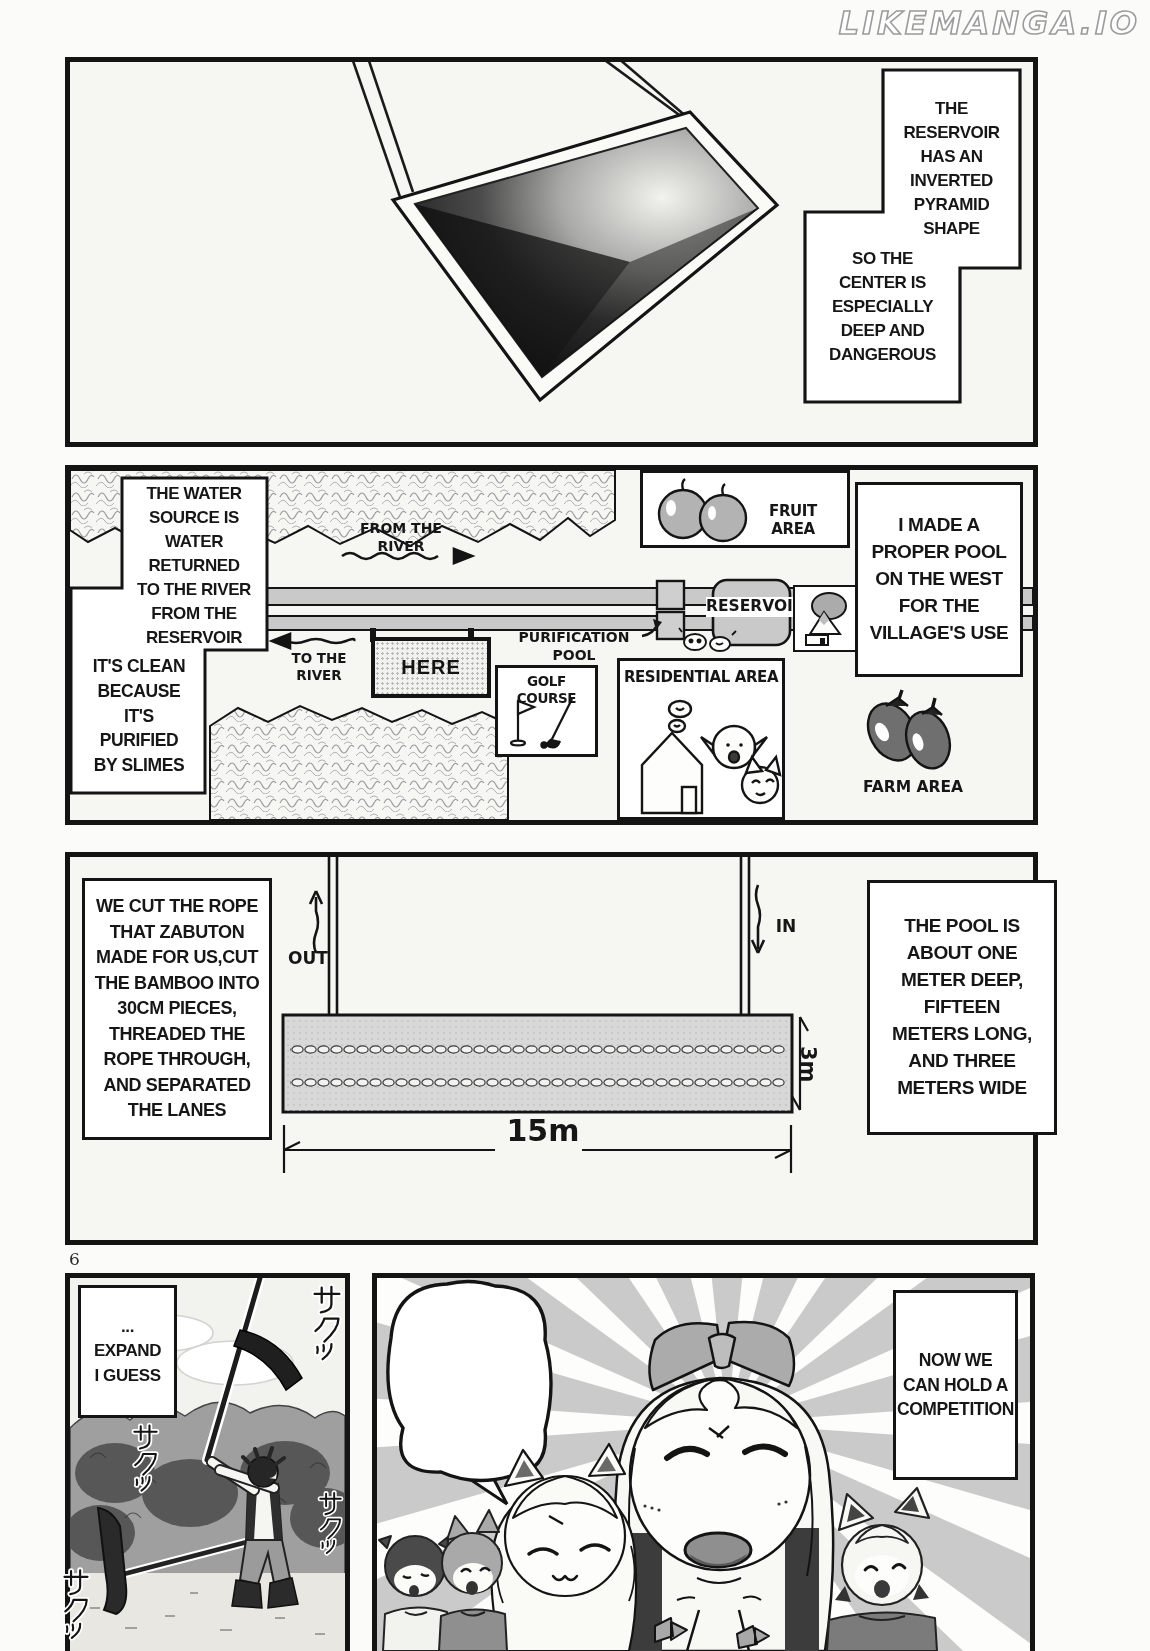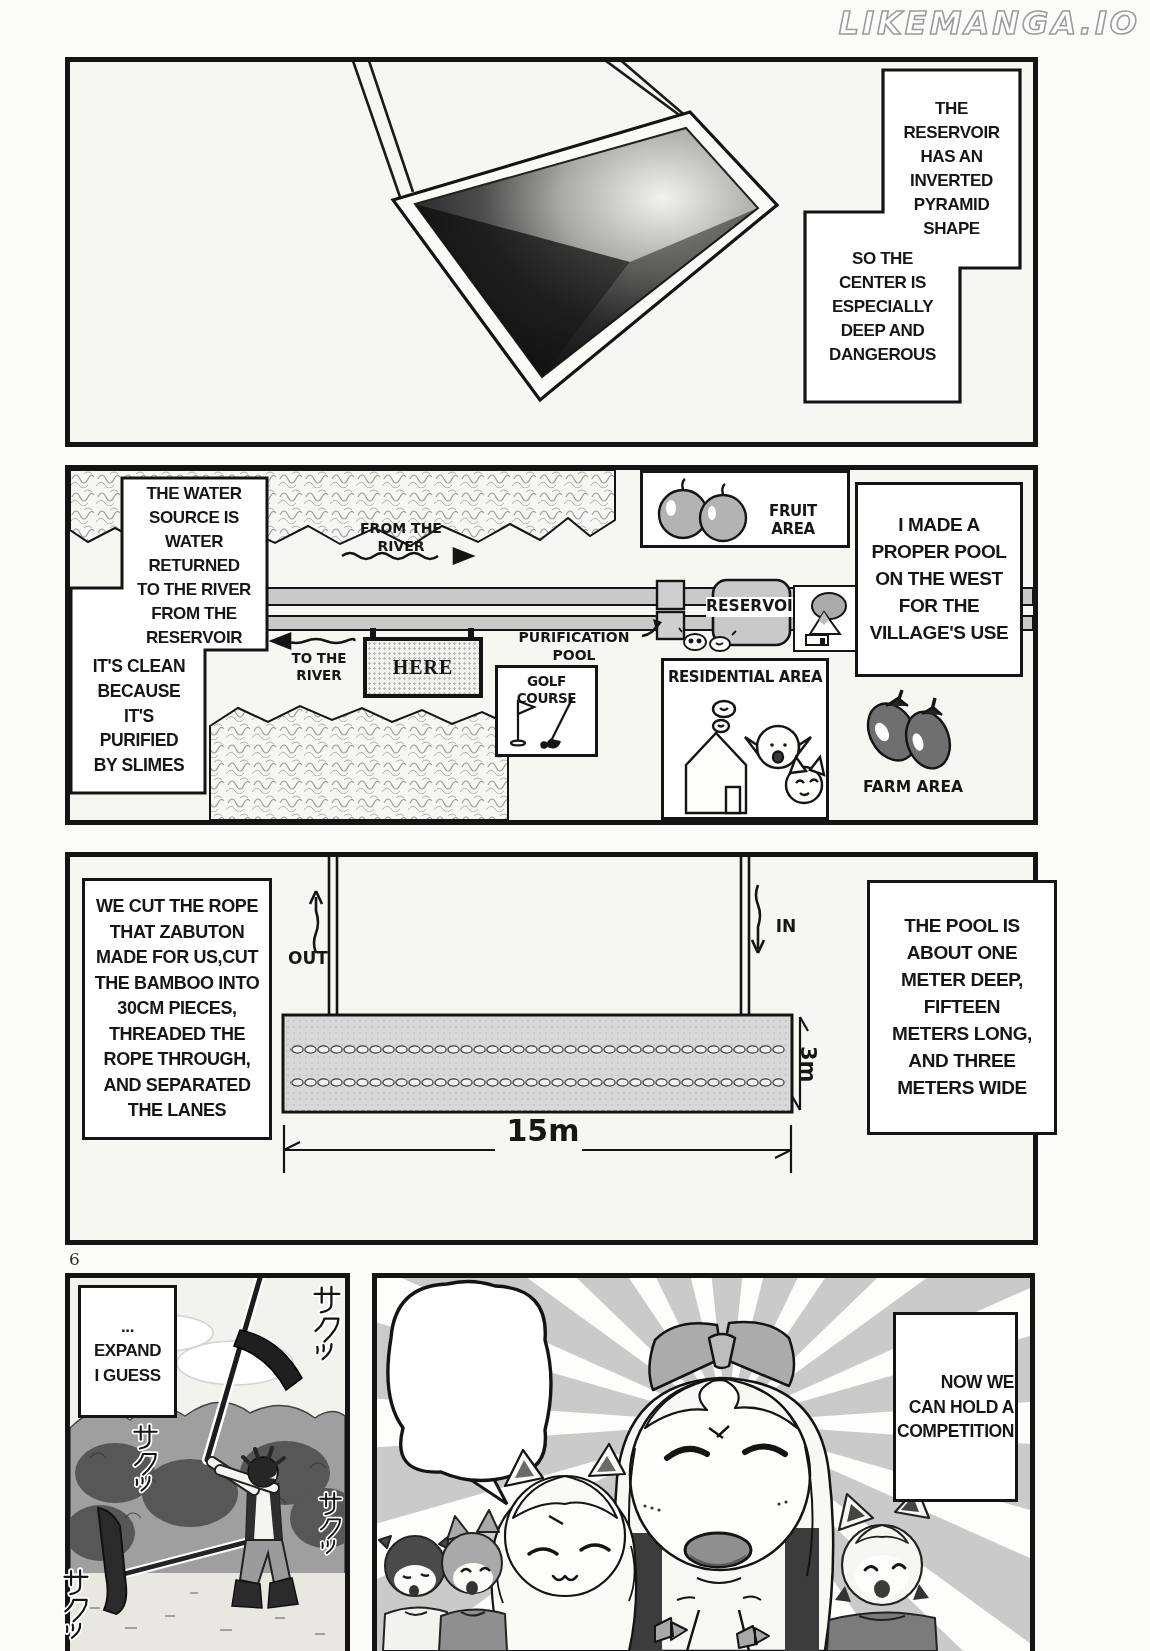--- a/index.html
+++ b/index.html
@@ -13,22 +13,22 @@
   .nbox{background:#fff;border:3px solid #141414;}
   .lbl{position:absolute;font-weight:700;color:#161616;font-family:"DejaVu Sans",sans-serif;
        text-align:center;white-space:pre-line;line-height:1.25;}
   .watermark{position:absolute;top:4px;right:10px;font-family:"DejaVu Sans",sans-serif;
        font-style:italic;font-weight:800;font-size:32px;letter-spacing:3px;color:#ffffff;
        -webkit-text-stroke:1.6px #9c9c9c;}
   .pageno{position:absolute;left:69px;top:1249px;font-family:"DejaVu Serif",serif;
        font-size:17px;color:#2a2a2a;}
   .here-sign{position:absolute;border:4px solid #141414;background-color:#f1f1ee;
        background-image:radial-gradient(#b9b9b9 1px, transparent 1.4px);background-size:5px 5px;
-       display:flex;align-items:center;justify-content:center;font-family:Liberation Serif, serif;
-       font-weight:700;font-size:20px;letter-spacing:1px;color:#141414;box-sizing:border-box;}
+       display:flex;align-items:center;justify-content:center;font-family:Liberation Sans, sans-serif;
+       font-weight:700;font-size:20px;letter-spacing:1px;color:#141414;box-sizing:border-box;margin-left:8px;}
   .sfx{position:absolute;overflow:visible;}
   .sfx .halo{fill:none;stroke:#ffffff;stroke-width:7;stroke-linecap:round;stroke-linejoin:round;}
   .sfx .ink{fill:none;stroke:#141414;stroke-width:2.6;stroke-linecap:round;stroke-linejoin:round;}
   .rot90{transform:rotate(90deg);transform-origin:center center;}
 </style>
 </head>
 <body>
 
 <svg width="0" height="0" style="position:absolute" aria-hidden="true">
   <defs>
@@ -198,21 +198,21 @@
         <line x1="20" y1="8" x2="20" y2="48"></line>
         <path d="M20,8 L36,14 L20,21 Z" fill="#fdfdfc"></path>
         <ellipse cx="20" cy="50" rx="7" ry="2.4"></ellipse>
         <line x1="74" y1="6" x2="54" y2="46"></line>
         <path d="M54,46 q-8,6 -2,8 q7,2 10,-6" fill="#141414"></path>
         <circle cx="46" cy="52" r="2.6" fill="#141414"></circle>
       </g>
     </svg>
   </div>
 
-  <div class="nar nbox" style="left:547px;top:188px;width:168px;height:162px;padding:0;margin-left:44px;">
+  <div class="nar nbox" style="left:547px;top:188px;width:168px;height:162px;padding:0;">
     <div class="lbl" style="left:0;top:7px;width:162px;font-size:15px;">RESIDENTIAL AREA</div>
     <svg width="162" height="122" viewBox="0 0 162 122" style="position:absolute;left:0;bottom:0;">
       <g stroke="#141414" stroke-width="2.4" fill="#fdfdfc">
         <ellipse cx="60" cy="14" rx="11" ry="8"></ellipse>
           <path d="M56,13 q4,4 8,0" fill="none"></path>
         <ellipse cx="57" cy="31" rx="8" ry="6"></ellipse>
           <path d="M54,30 q3,3 6,0" fill="none"></path>
         <path d="M22,70 L52,38 L82,70 L82,118 L22,118 Z"></path>
         <rect x="62" y="92" width="14" height="26" fill="#fdfdfc"></rect>
         <circle cx="114" cy="52" r="21"></circle>
@@ -478,16 +478,16 @@
       <circle cx="505" cy="287" r="40" fill="#f6f6f3" stroke="#222" stroke-width="2.2"></circle>
       <path d="M468,308 l-10,14 l16,2 Z M542,306 l10,14 l-16,2 Z" fill="#333"></path>
       <ellipse cx="505" cy="298" rx="27" ry="21" fill="#fdfdfb"></ellipse>
       <path d="M505,247 q-18,4 -26,18 q14,-8 26,-6 q12,-2 26,6 q-8,-14 -26,-18 Z" fill="#f6f6f3" stroke="#222" stroke-width="1.8"></path>
       <path d="M488,292 q6,-7 12,0 M516,290 q6,-7 12,0" fill="none" stroke="#141414" stroke-width="2.8" stroke-linecap="round"></path>
       <ellipse cx="505" cy="311" rx="8" ry="9" fill="#3a3a3a"></ellipse>
       <path d="M452,342 Q505,328 558,340 L560,373 L450,373 Z" fill="#7b7b7b" stroke="#222" stroke-width="2"></path>
       <path d="M482,338 q22,8 46,0" fill="none" stroke="#222" stroke-width="2"></path>
     </g>
   </svg>
-  <div class="nar nbox" style="left:516px;top:34px;width:125px;height:190px;font-size:17.5px;border-width:3.5px;text-align:right;">NOW WE
+  <div class="nar nbox" style="left:516px;top:12px;width:125px;height:190px;font-size:17.5px;border-width:3.5px;">NOW WE
 CAN HOLD A
 COMPETITION</div>
 </div>
 
 </body></html>

